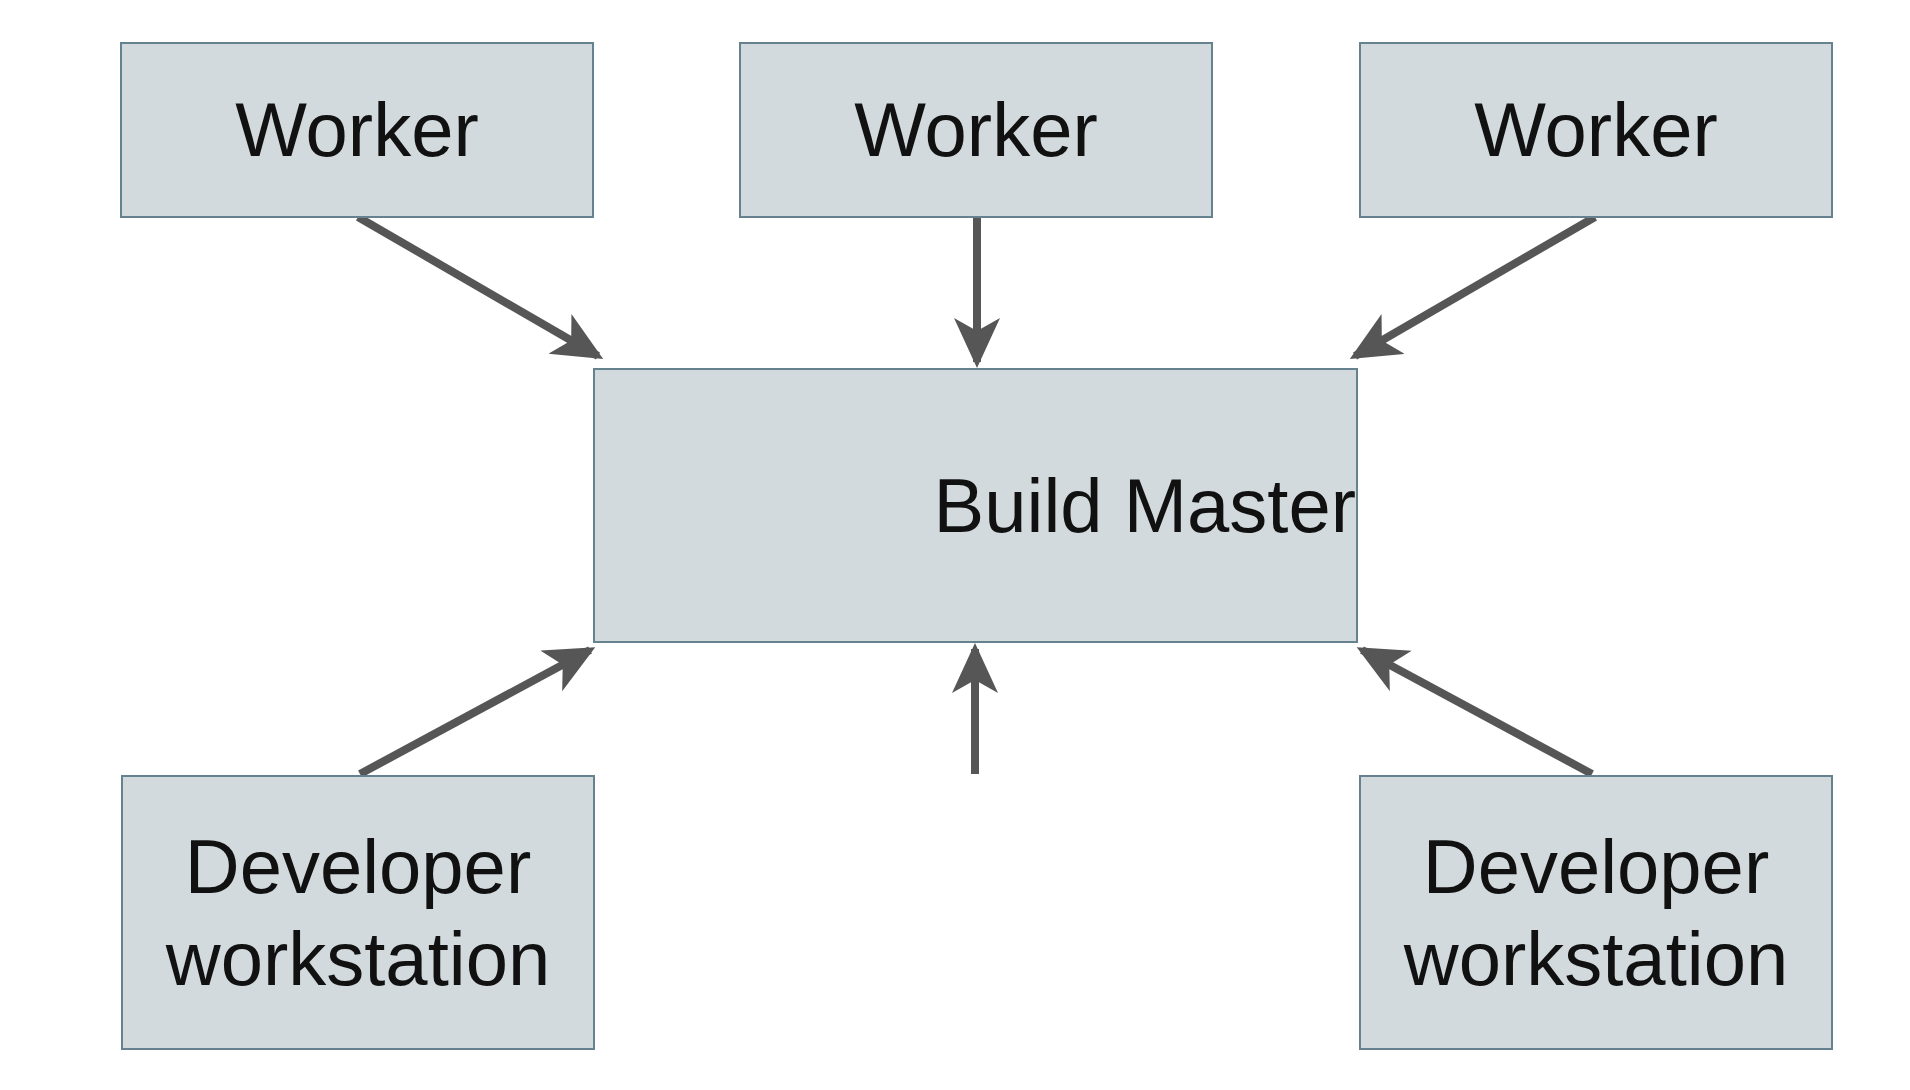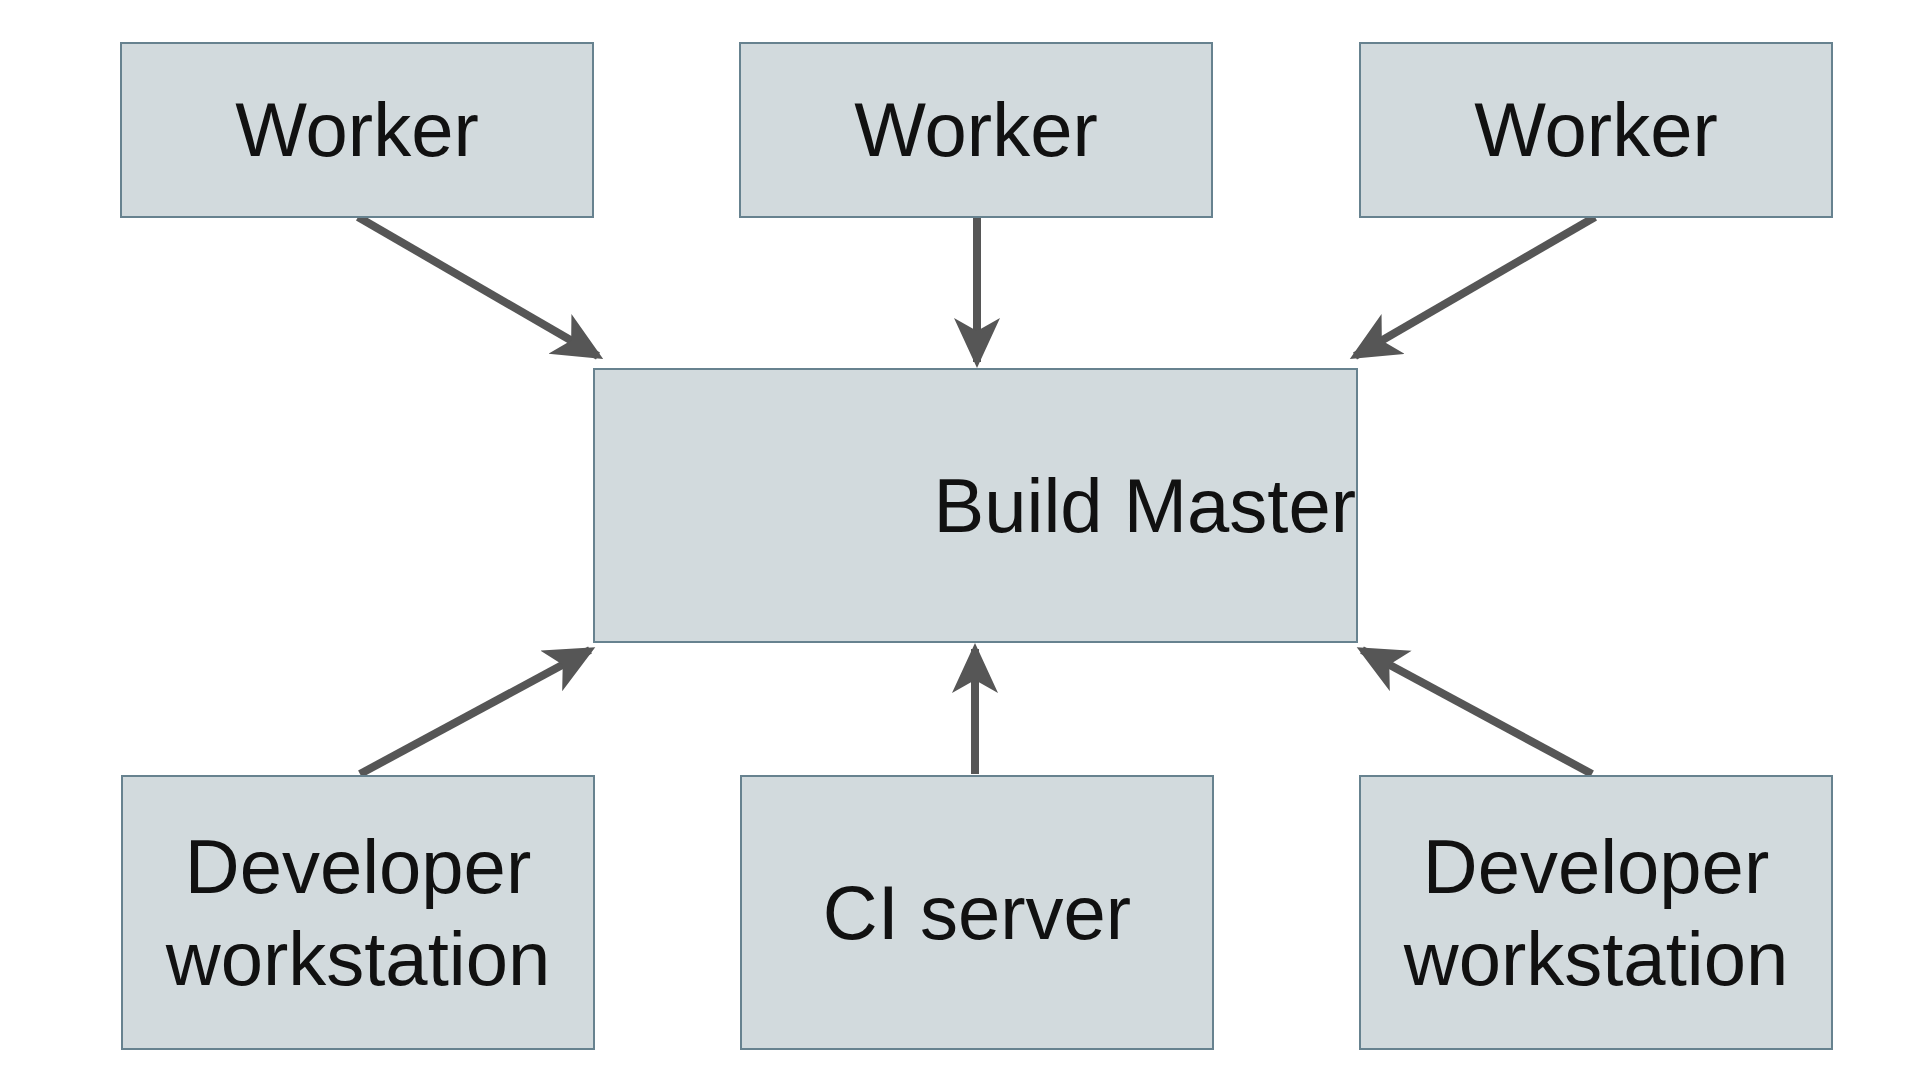--- a/index.html
+++ b/index.html
@@ -94,20 +94,17 @@
     <span>Worker</span>
   </div>
 
   <div class="node build-master">
     <span>Build Master</span>
   </div>
 
   <div class="node dev-ws-left">
     <span>Developer workstation</span>
   </div>
-  <div class="node ci-server">
-    <span>CI server</span>
-  </div>
   <div class="node dev-ws-right">
     <span>Developer workstation</span>
   </div>
 
 </div>
 
 </body></html>

